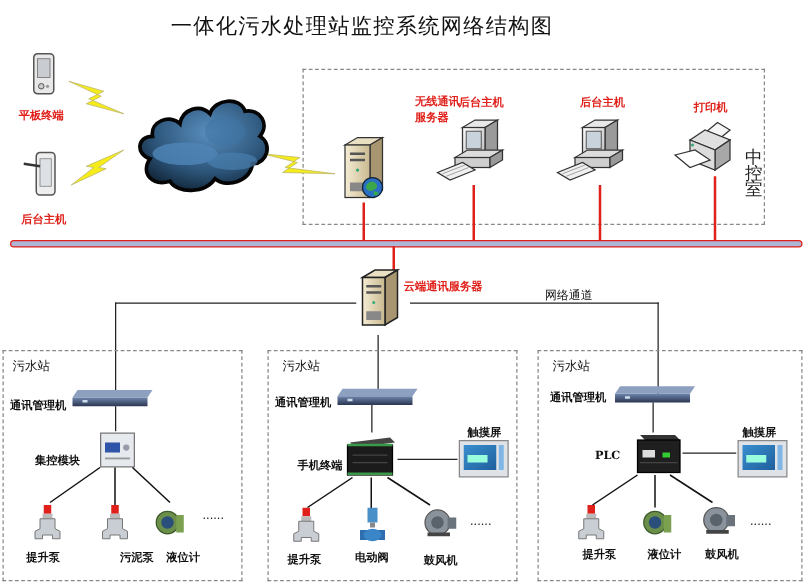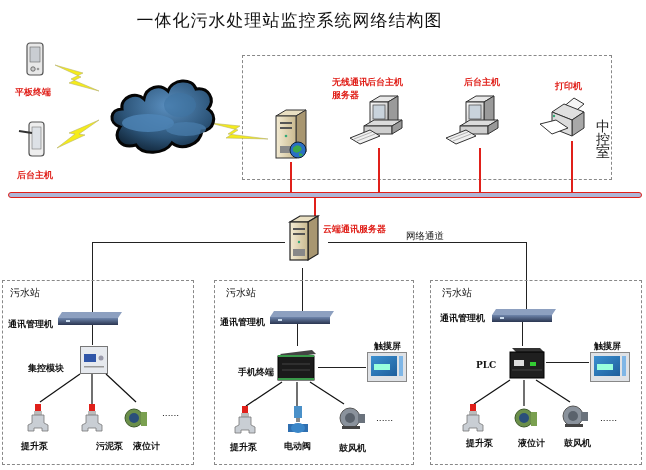--- a/index.html
+++ b/index.html
@@ -167,21 +167,21 @@
     <polygon points="4,8 14,2 32,2 22,8" fill="#e9dfc2" stroke="#222" stroke-width="1.2"></polygon>
     <polygon points="22,8 32,2 32,40 22,46" fill="#a89670" stroke="#222" stroke-width="1.2"></polygon>
     <rect x="4" y="8" width="18" height="38" fill="url(#srvG)" stroke="#222" stroke-width="1.2"></rect>
     <rect x="7" y="14" width="12" height="2" fill="#555"></rect>
     <rect x="7" y="19" width="12" height="2" fill="#555"></rect>
     <circle cx="13" cy="28" r="1.2" fill="#3a7"></circle>
     <rect x="7" y="35" width="12" height="7" fill="#888"></rect>
   </svg>
 </div>
 <div class="abs lbl-red" style="left:323px; top:223px;">云端通讯服务器</div>
-<div class="abs lbl-plain" style="left:406px; top:230px; font-size:9.5px;">网络通道</div>
+<div class="abs lbl-plain" style="left:436px; top:230px; font-size:9.5px;">网络通道</div>
 
 <div class="abs line-blk" style="left:92px; top:242px; width:193px; height:1px;"></div>
 <div class="abs line-blk" style="left:328px; top:242px; width:199px; height:1px;"></div>
 <div class="abs line-blk" style="left:92px; top:242px; width:1px; height:74px;"></div>
 <div class="abs line-blk" style="left:302px; top:268px; width:1px; height:48px;"></div>
 <div class="abs line-blk" style="left:526px; top:242px; width:1px; height:74px;"></div>
 
 <div class="abs dash-box" style="left:2px; top:280px; width:192px; height:185px;"></div>
 <div class="abs dash-box" style="left:214px; top:280px; width:200px; height:185px;"></div>
 <div class="abs dash-box" style="left:430px; top:280px; width:212px; height:185px;"></div>

